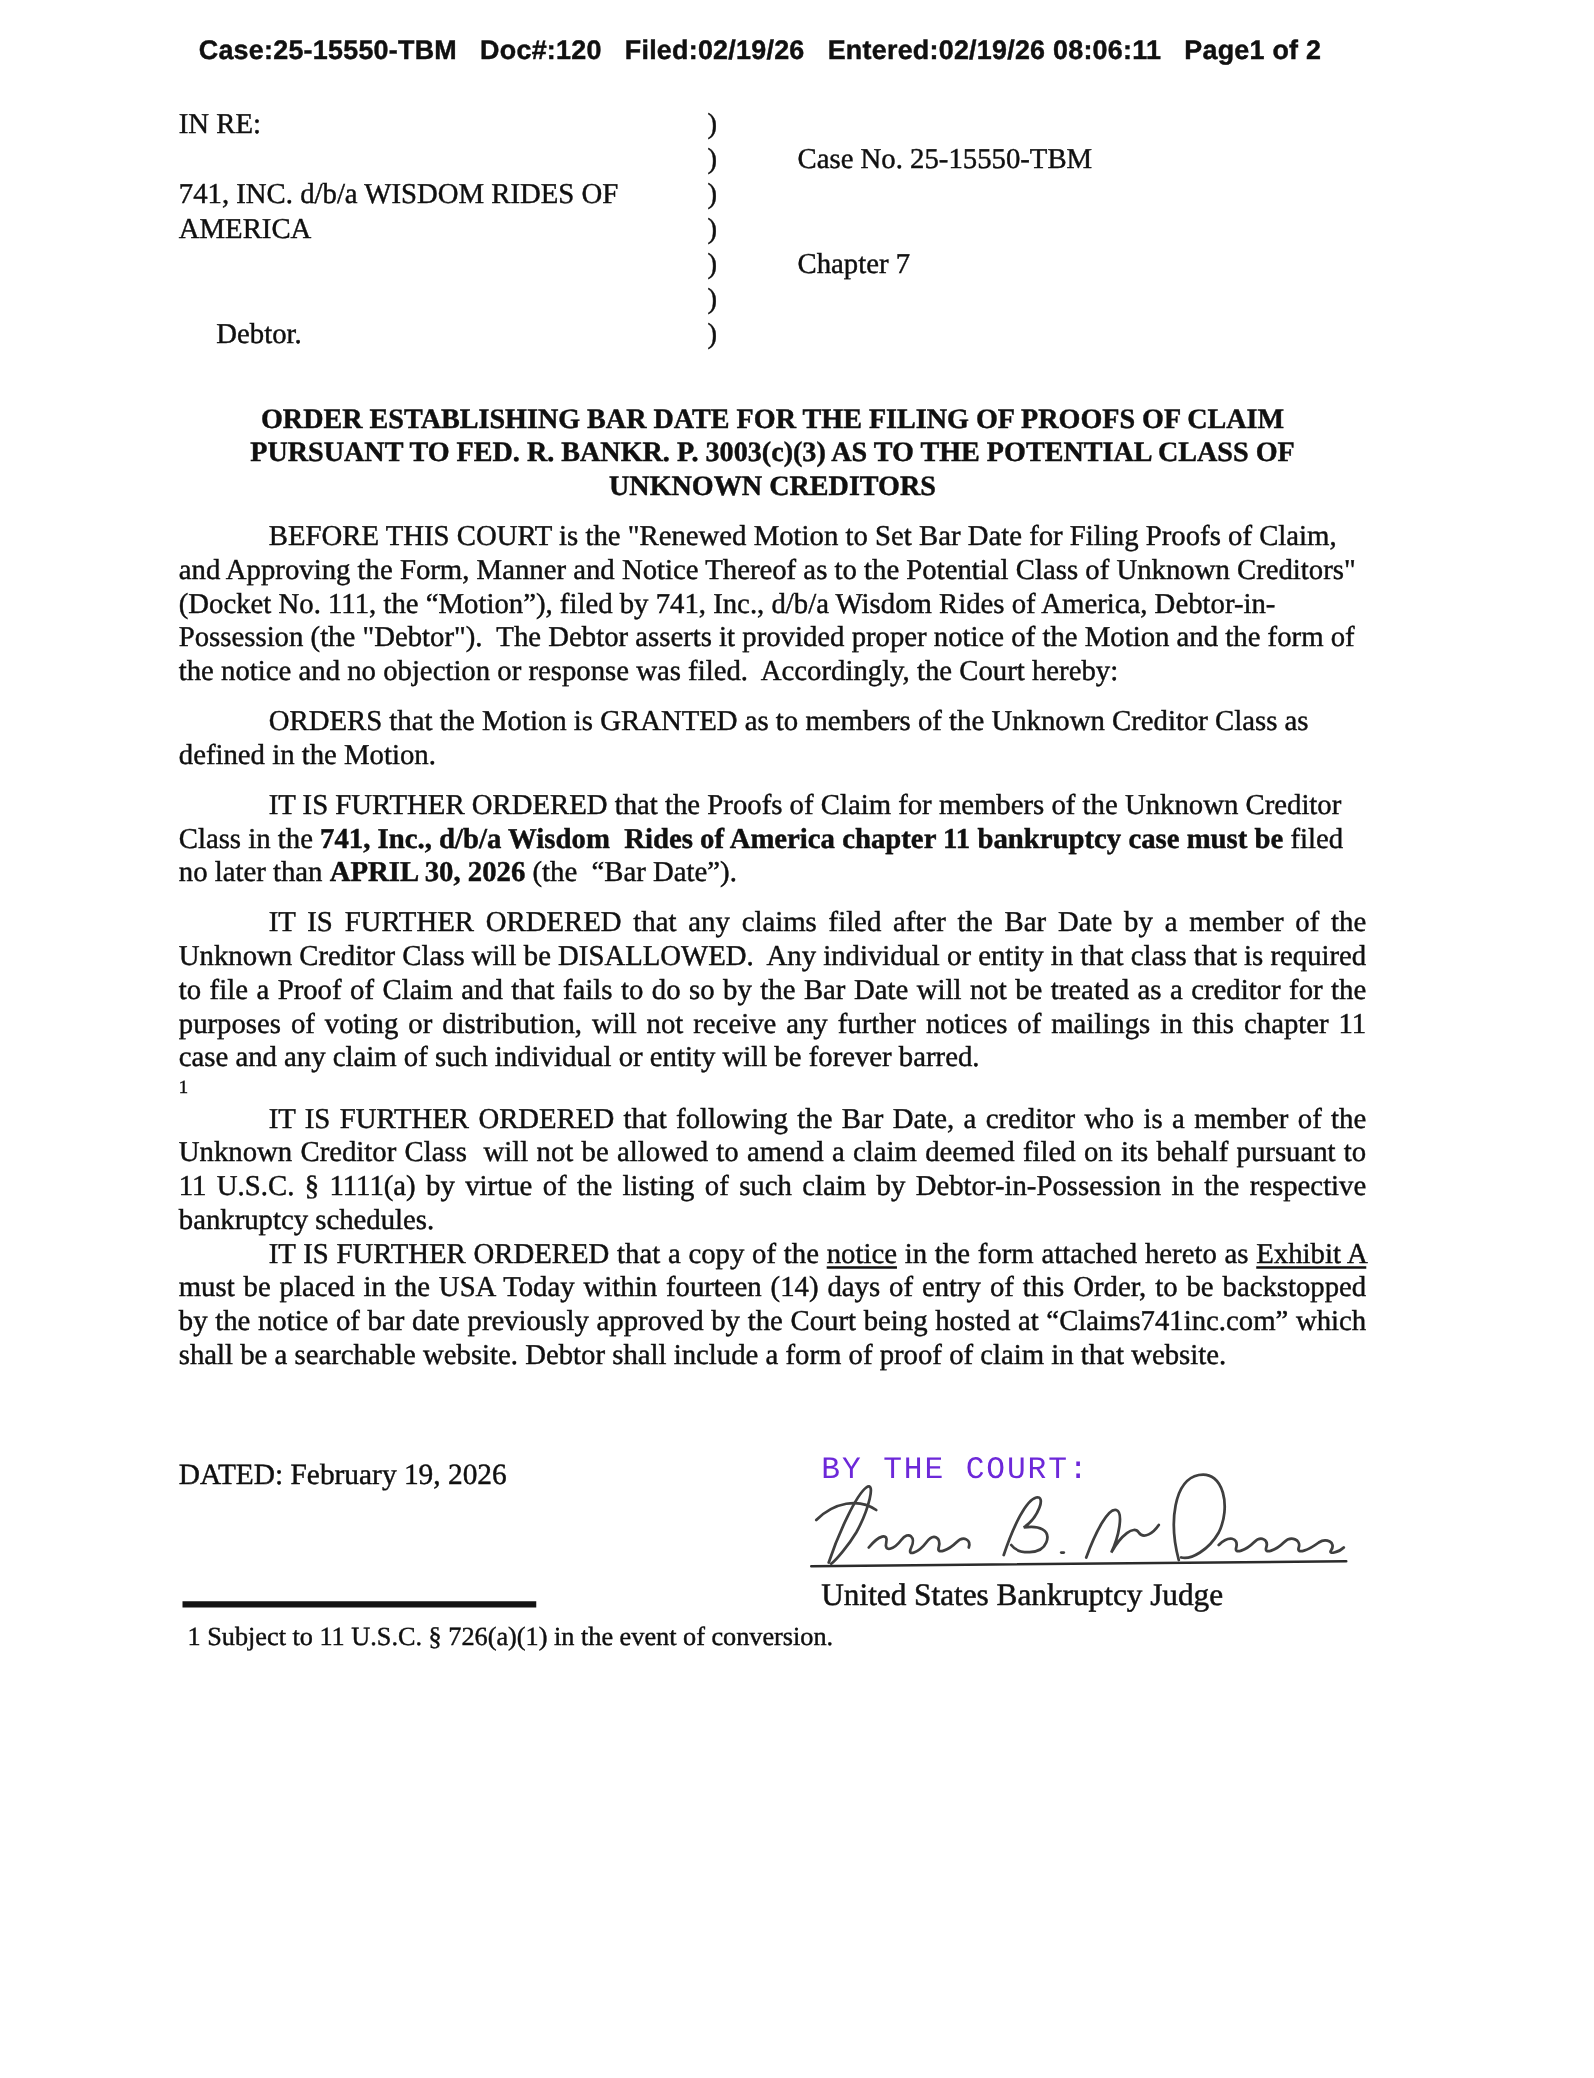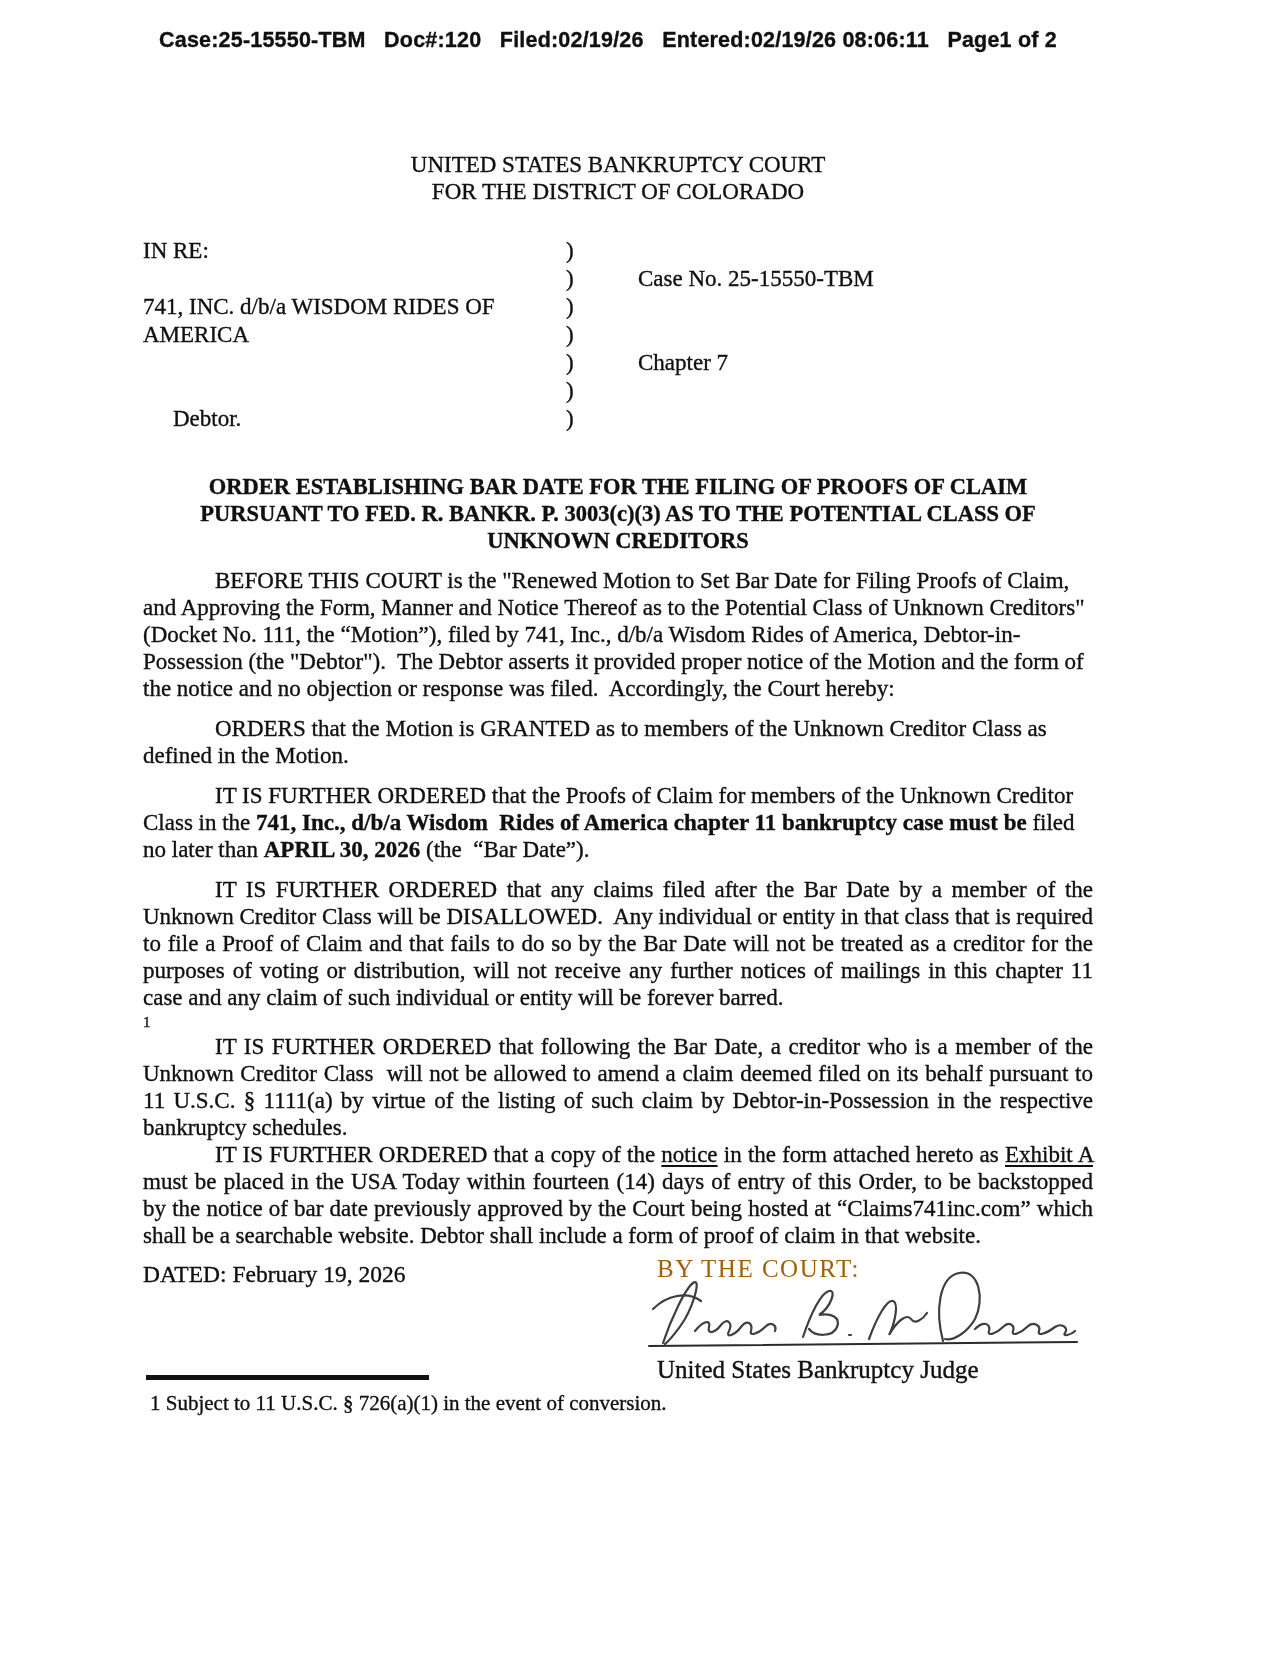--- a/index.html
+++ b/index.html
@@ -43,44 +43,40 @@
     text-indent:72px;
     margin:0;
     white-space:pre-wrap;
   }
   .para.justify { text-align:justify; }
   .para.gap { margin-top:13px; }
   .para .b { font-weight:bold; }
   .para .u { text-decoration:underline; text-underline-offset:3px; }
   .ref-line { font-size:15px; line-height:22px; text-indent:0; margin:0; }
 
-  .bottom-section { position:relative; height:312px; }
+  .bottom-section { position:relative; height:312px; margin-top:58px; }
   .dated-line { position:absolute; left:0; top:12px; font-size:23.5px; }
 
   .sig-block { position:absolute; left:514px; top:6px; width:440px; -webkit-text-stroke:0; }
-  .by-the-court { font-size:25px; letter-spacing:1.5px; color:#a16207; }
+  .by-the-court { font-size:25px; letter-spacing:1.5px; color:#6d28d9;font-family:Liberation Mono, monospace; }
   .sig-svg { display:block; margin-top:-16px; margin-left:-16px; }
   .honorable { font-size:24px; color:#3c3c3c; margin-top:-6px; }
   .judge-title { font-size:25px; color:#121212; -webkit-text-stroke:0.4px #121212; margin-top:3px; }
 
   .footnote-rule { position:absolute; left:3px; top:126px; width:283px; height:5px; background:#131313; }
   .footnote-text { position:absolute; left:7px; top:142px; font-size:21px; }
 </style>
 </head>
 <body>
 
 <div class="page">
   <div class="content">
 
     <div class="ecf-header">Case:25-15550-TBM   Doc#:120   Filed:02/19/26   Entered:02/19/26 08:06:11   Page1 of 2</div>
 
-    <div class="court-title">
-      <div>UNITED STATES BANKRUPTCY COURT</div>
-      <div>FOR THE DISTRICT OF COLORADO</div>
-    </div>
 
     <div class="caption">
         <div class="cap-row"><div class="cap-cell">IN RE:</div><div class="cap-cell">)</div><div class="cap-cell"></div></div>
         <div class="cap-row"><div class="cap-cell"></div><div class="cap-cell">)</div><div class="cap-cell">Case No. 25-15550-TBM</div></div>
         <div class="cap-row"><div class="cap-cell">741, INC. d/b/a WISDOM RIDES OF</div><div class="cap-cell">)</div><div class="cap-cell"></div></div>
         <div class="cap-row"><div class="cap-cell">AMERICA</div><div class="cap-cell">)</div><div class="cap-cell"></div></div>
         <div class="cap-row"><div class="cap-cell"></div><div class="cap-cell">)</div><div class="cap-cell">Chapter 7</div></div>
         <div class="cap-row"><div class="cap-cell"></div><div class="cap-cell">)</div><div class="cap-cell"></div></div>
         <div class="cap-row"><div class="cap-cell indent">Debtor.</div><div class="cap-cell">)</div><div class="cap-cell"></div></div>
       </div>

